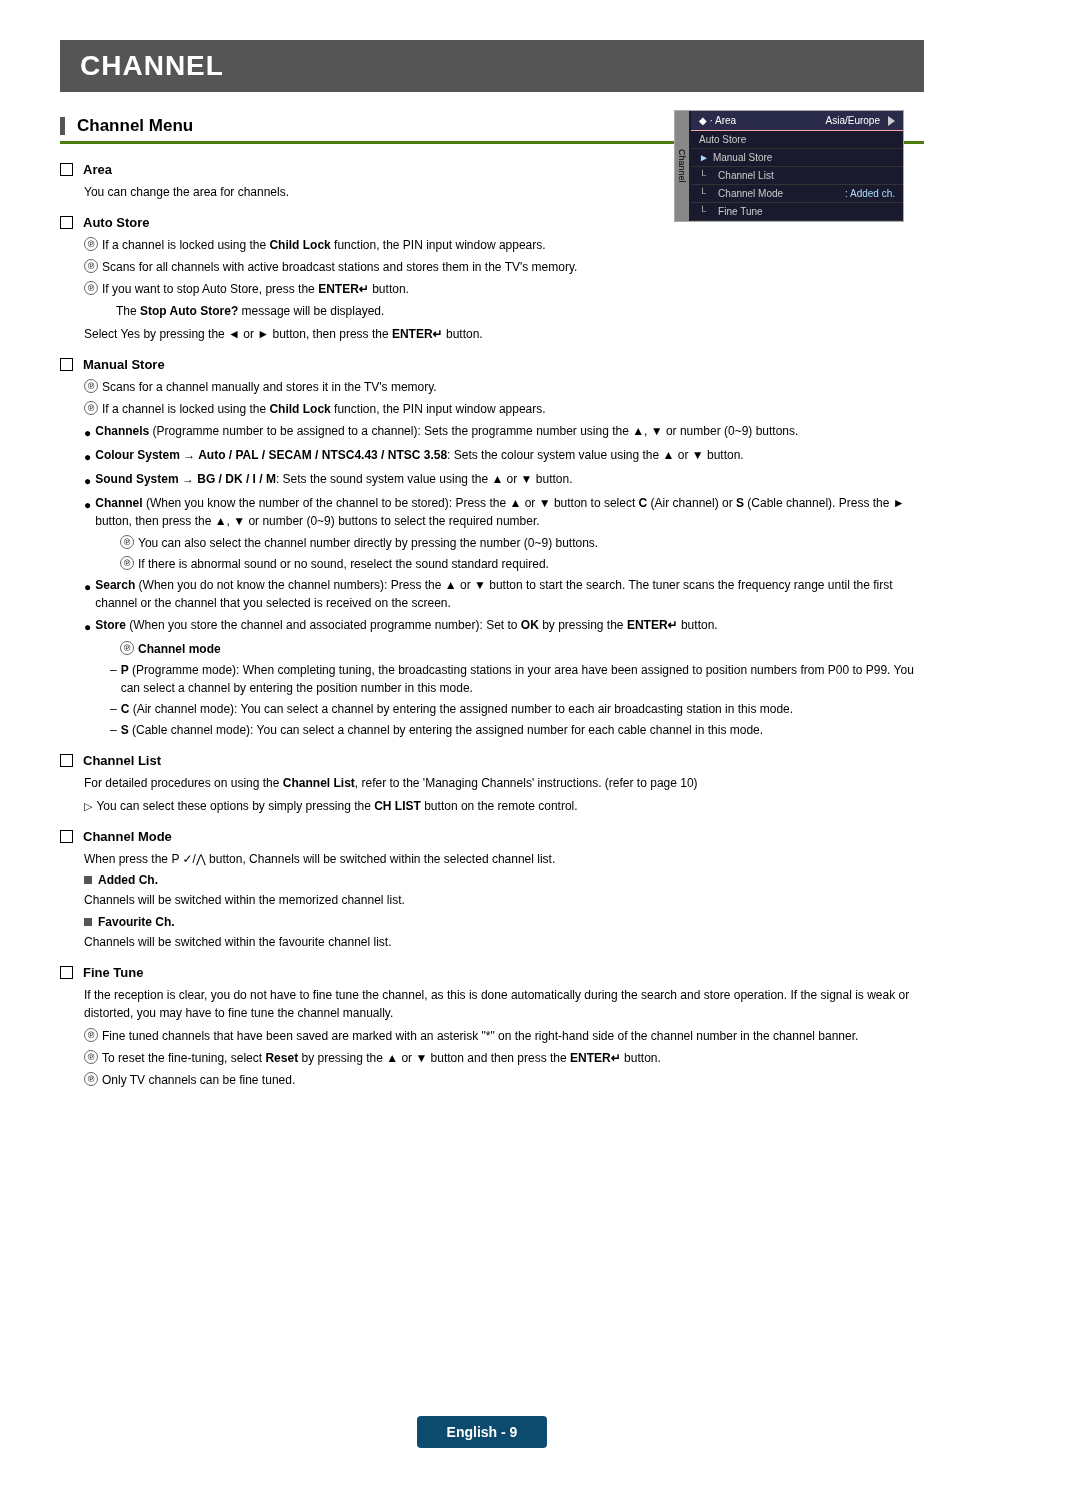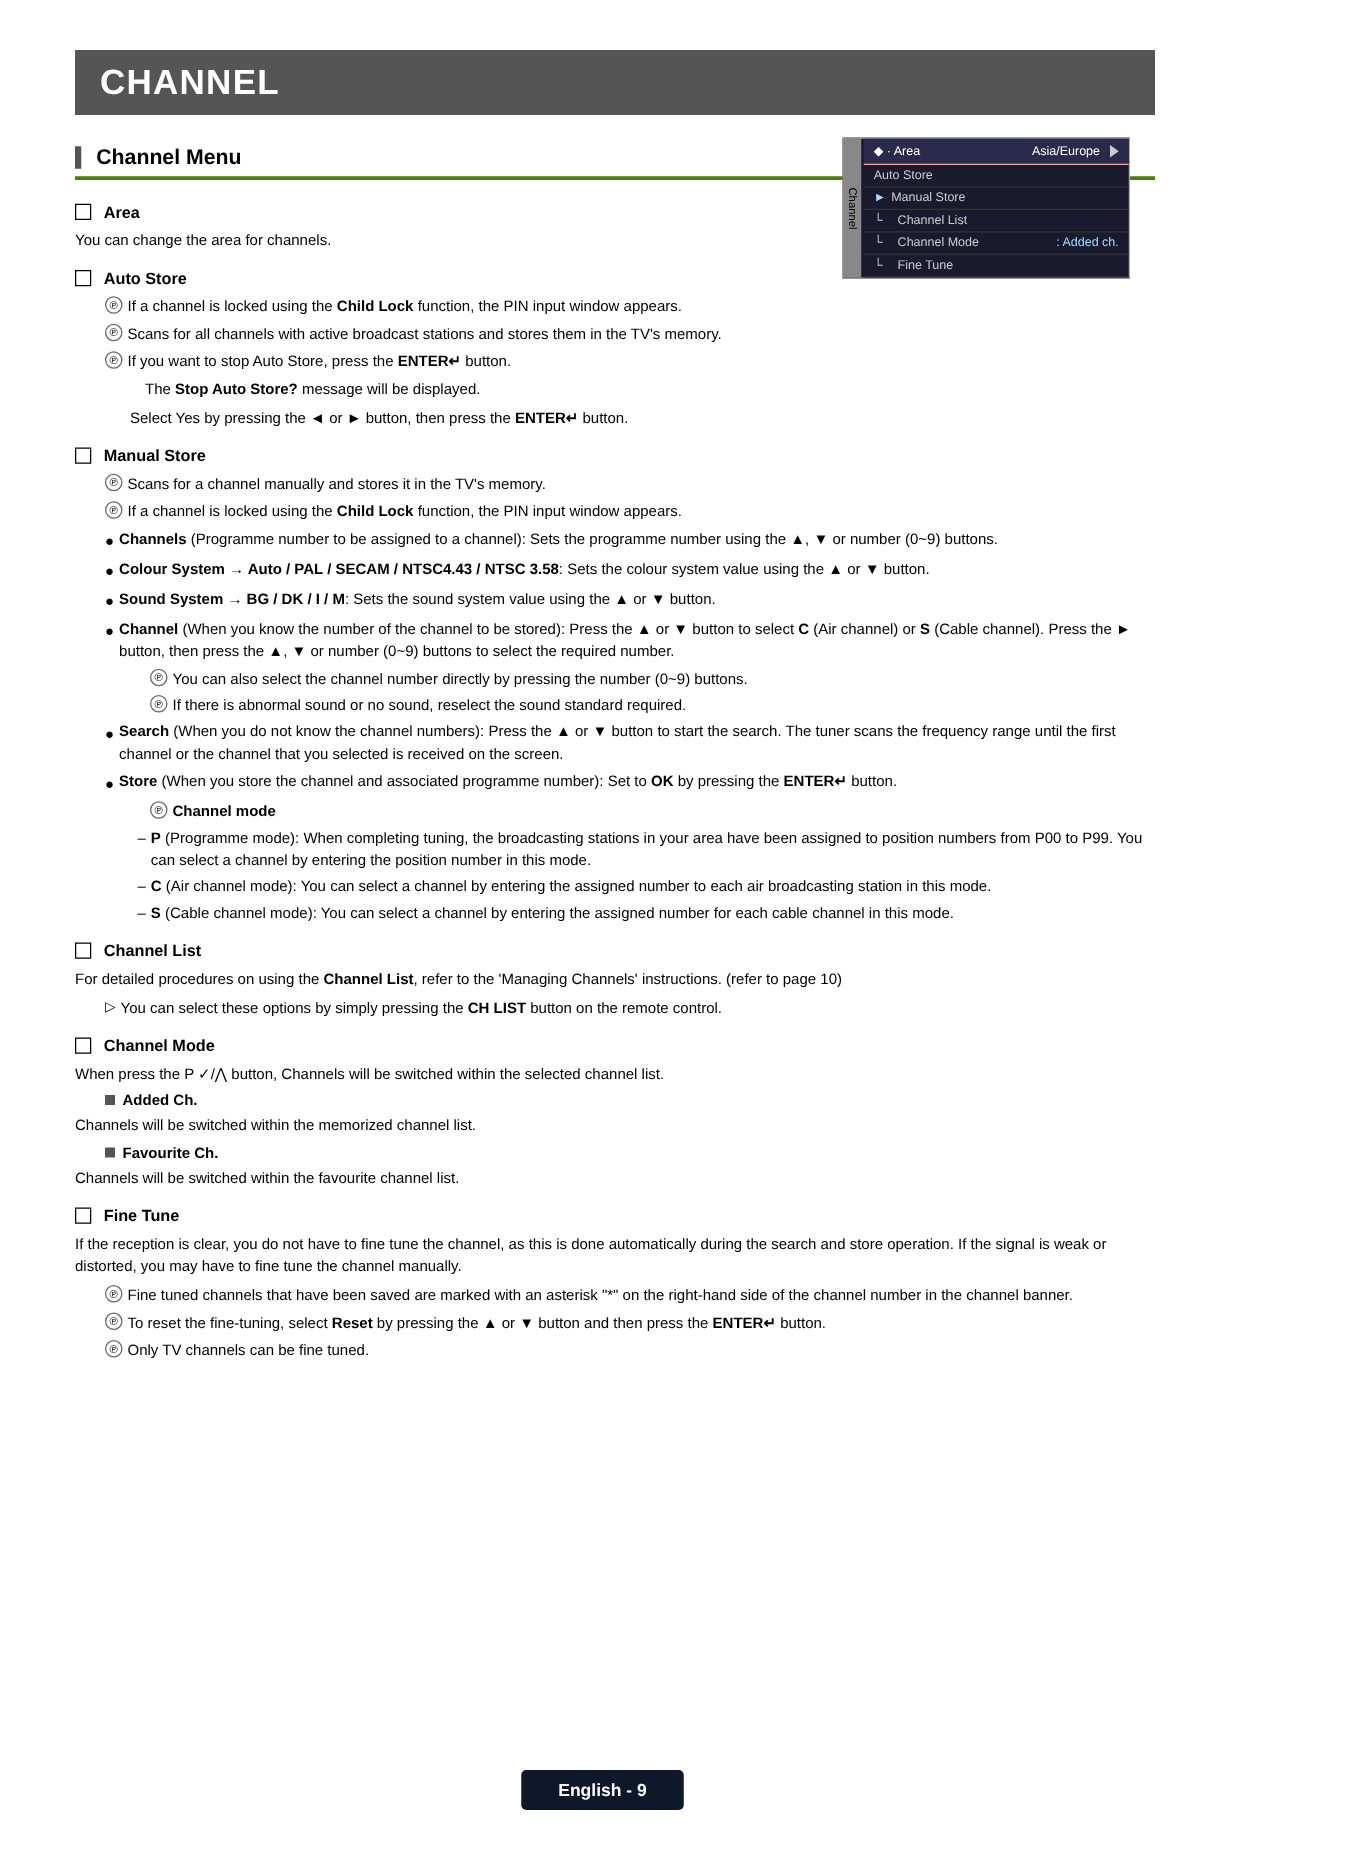--- a/index.html
+++ b/index.html
@@ -68,20 +68,21 @@
       height: 13px;
       border: 1.5px solid #000;
       margin-right: 4px;
       flex-shrink: 0;
     }
 
     .body-text {
       font-size: 12px;
       line-height: 1.5;
       margin-bottom: 5px;
+      margin-left: 24px;
     }
 
     .note-line {
       display: flex;
       align-items: flex-start;
       gap: 4px;
       margin-left: 24px;
       margin-bottom: 4px;
       font-size: 12px;
       line-height: 1.5;
@@ -217,21 +218,21 @@
     .footer {
       position: absolute;
       bottom: 40px;
       left: 0;
       right: 0;
       display: flex;
       justify-content: center;
       align-items: center;
     }
     .footer-badge {
-      background: #0f172a;
+      background: #0c4a6e;
       color: #fff;
       font-weight: bold;
       font-size: 14px;
       padding: 8px 30px;
       border-radius: 4px;
       text-align: center;
     }
 
     b { font-weight: bold; }
     .main-text {
@@ -316,21 +317,21 @@
       </div>
       <div class="note-line">
         <span class="note-circle">℗</span>
         <span>Scans for all channels with active broadcast stations and stores them in the TV's memory.</span>
       </div>
       <div class="note-line">
         <span class="note-circle">℗</span>
         <span>If you want to stop Auto Store, press the <b>ENTER↵</b> button.</span>
       </div>
       <div class="body-text" style="margin-left:56px;">The <b>Stop Auto Store?</b> message will be displayed.</div>
-      <div class="body-text" style="margin-left:44px;">Select Yes by pressing the ◄ or ► button, then press the <b>ENTER↵</b> button.</div>
+      <div class="body-text" style="margin-left:24px;">Select Yes by pressing the ◄ or ► button, then press the <b>ENTER↵</b> button.</div>
     </div>
 
     <div class="subsection">
       <div class="subsection-header">
         <span class="checkbox-icon"></span>
         <b>Manual Store</b>
       </div>
       <div class="note-line">
         <span class="note-circle">℗</span>
         <span>Scans for a channel manually and stores it in the TV's memory.</span>

